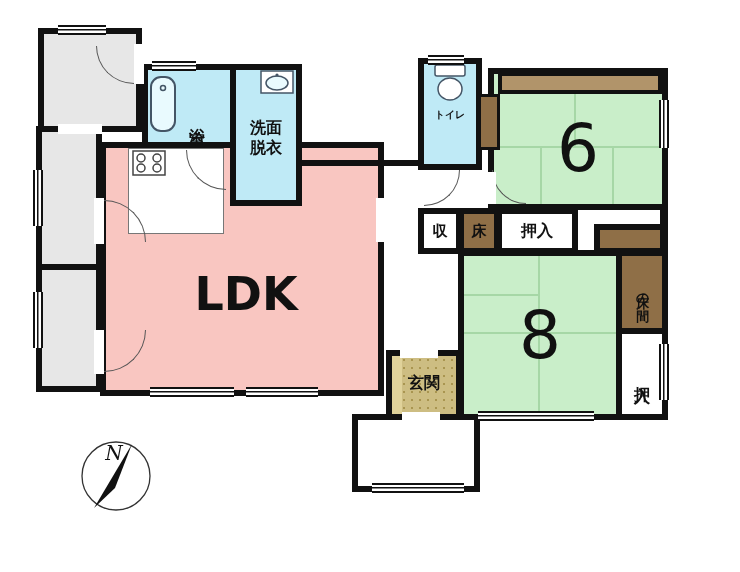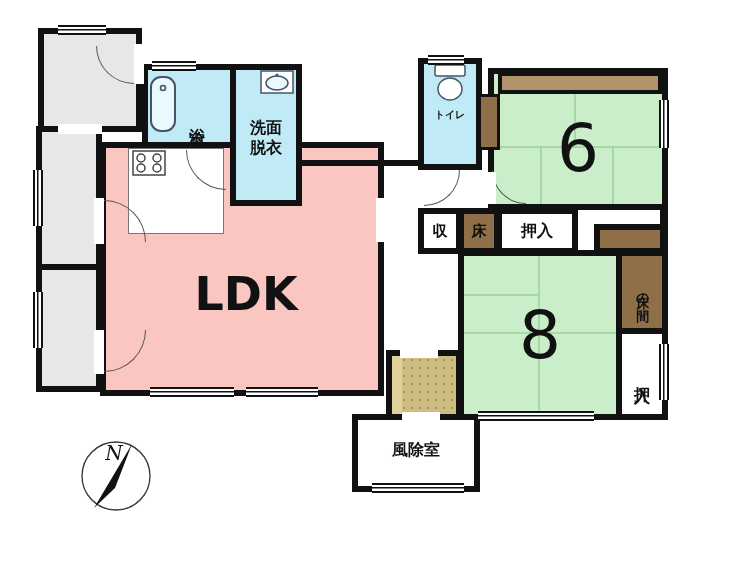--- a/index.html
+++ b/index.html
@@ -122,21 +122,21 @@
     <span>脱衣</span>
   </div>
   <div class="lbl" style="left:420px;top:102px;width:60px;height:26px;font-size:10px;">トイレ</div>
   <div class="lbl" style="left:494px;top:96px;width:168px;height:106px;font-size:66px;font-weight:500;">6</div>
   <div class="lbl" style="left:418px;top:208px;width:44px;height:46px;font-size:15px;">収</div>
   <div class="lbl" style="left:458px;top:208px;width:42px;height:46px;font-size:15px;">床</div>
   <div class="lbl" style="left:496px;top:208px;width:82px;height:46px;font-size:16px;">押入</div>
   <div class="lbl" style="left:464px;top:282px;width:152px;height:108px;font-size:66px;font-weight:500;">8</div>
   <div class="lbl vert" style="left:618px;top:252px;width:48px;height:80px;font-size:13px;letter-spacing:0;">床の間</div>
   <div class="lbl vert" style="left:618px;top:334px;width:48px;height:82px;font-size:16px;">押入</div>
-  <div class="lbl" style="left:352px;top:428px;width:128px;height:44px;font-size:16px;">風除室</div>
+  <div class="lbl" style="left:388px;top:352px;width:72px;height:62px;font-size:16px;">玄関</div>
   <div class="lbl" style="left:134px;top:266px;width:224px;height:84px;align-items:baseline;gap:8px;">
     <span style="font-size:46px;">LDK</span>
   </div>
 
   <svg width="92" height="92" viewBox="0 0 92 92" style="left:70px;top:430px;">
     <circle cx="46" cy="46" r="34" fill="#fff" stroke="#333" stroke-width="1.3"></circle>
     <text x="44" y="30" text-anchor="middle" font-size="20" font-style="italic" font-family="DejaVu Serif, serif" fill="#111">N</text>
     <polygon points="62,14 24,78 45,58" fill="#111"></polygon>
   </svg>
 

